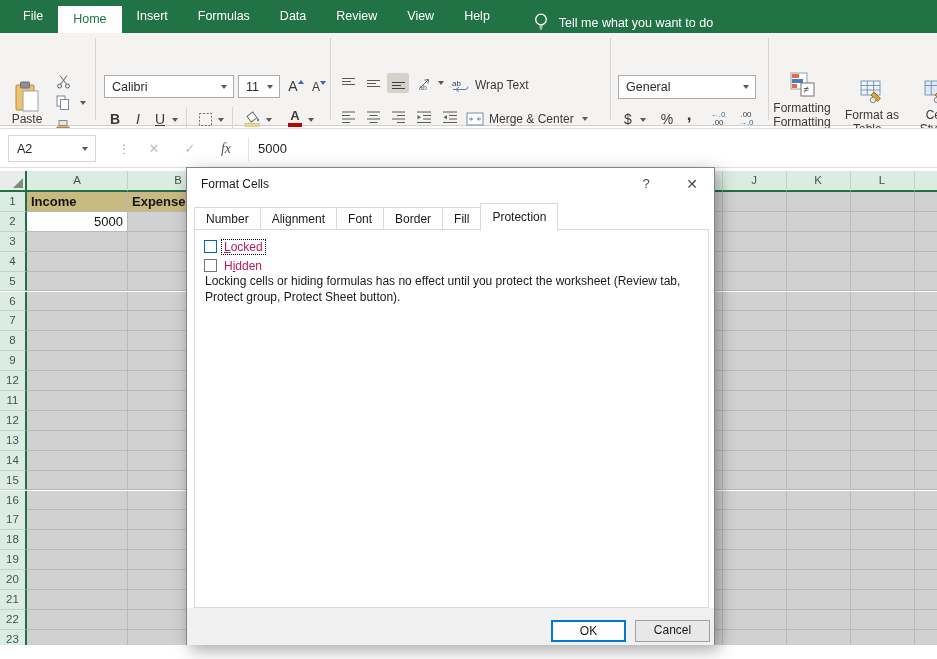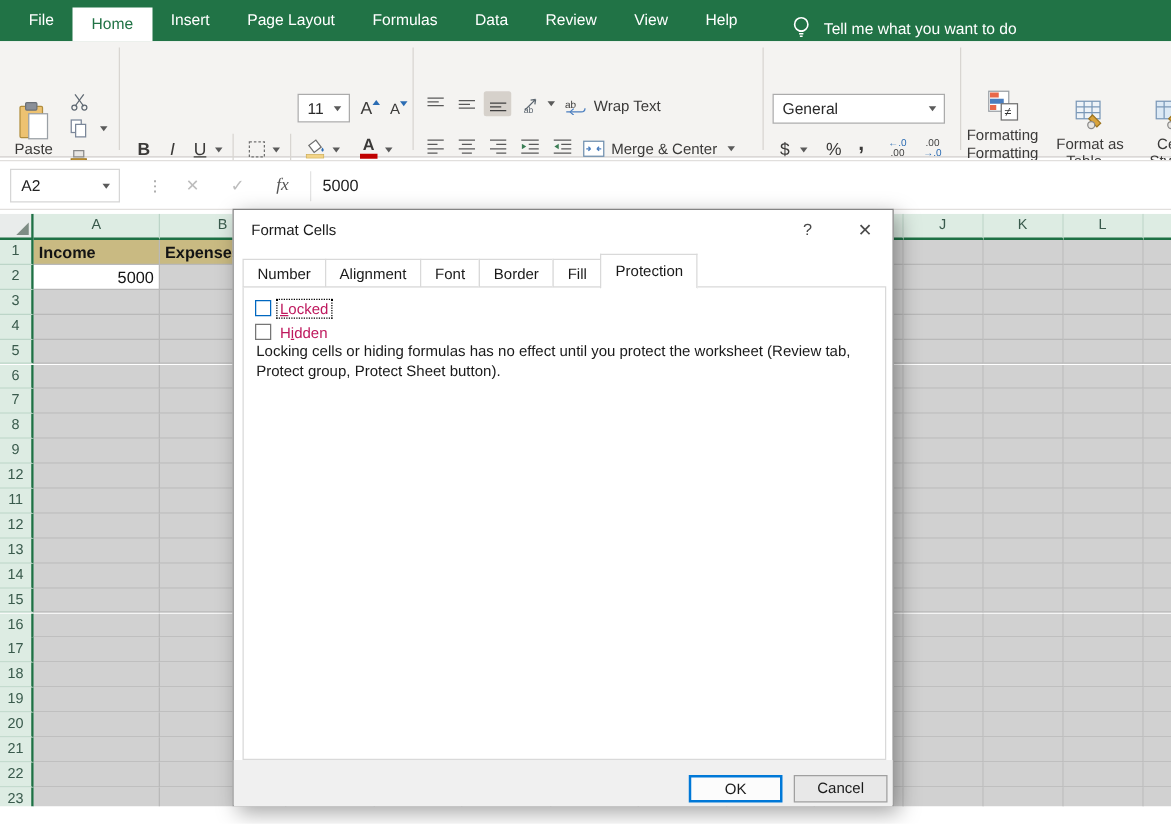--- a/index.html
+++ b/index.html
@@ -100,21 +100,20 @@
 </head>
 <body>
 
 <div id="app">
 
   <div id="tabbar">
 
   <div class="rtab">File</div>
       <div class="rtab active">Home</div>
       <div class="rtab">Insert</div>
-      <div class="rtab">Page Layout</div>
       <div class="rtab">Formulas</div>
       <div class="rtab">Data</div>
       <div class="rtab">Review</div>
       <div class="rtab">View</div>
       <div class="rtab">Help</div>
       <div id="tellme">
         <svg width="16" height="21">
           <circle cx="8" cy="7.5" r="5.3" fill="none" stroke="#fff" stroke-width="1.3"></circle>
           <path d="M6.3 13 h3.4 M6.3 15 h3.4 M6.9 17 h2.2" stroke="#fff" stroke-width="1.2" fill="none"></path>
         </svg>
@@ -162,20 +161,24 @@
           <path d="M2 8 h12 v4 h-5 l-1.3 2.6 -1.3 -2.6 h-4.4 z" fill="#d9a33c" stroke="#9c7420"></path>
         </svg>
     </div>
     <div class="glabel" style="left:0;width:86px">Clipboard</div>
     <div class="launcher" style="left:82px">
       <svg width="10" height="10">
           <path d="M1.5 3 v5.5 h5.5 M4 4 l4 4 M8 4.5 V8 H4.5" stroke="#6a6a6a" fill="none"></path>
         </svg>
     </div>
 
+    <div class="combo" style="left:104px;top:42px;width:130px;height:23px">
+      <span>Calibri</span>
+      <span class="carr"></span>
+    </div>
     <div class="combo" style="left:238px;top:42px;width:42px;height:23px">
       <span>11</span>
       <span class="carr"></span>
     </div>
     <div class="ribtn" style="left:286px;top:42px;width:20px;height:22px;font-size:14px">
       <span>A</span>
       <span style="width:0;height:0;border-left:3px solid transparent;border-right:3px solid transparent;border-bottom:4px solid #2b6cb3;margin-bottom:9px"></span>
     </div>
     <div class="ribtn" style="left:310px;top:44px;width:18px;height:20px;font-size:12px">
       <span>A</span>

